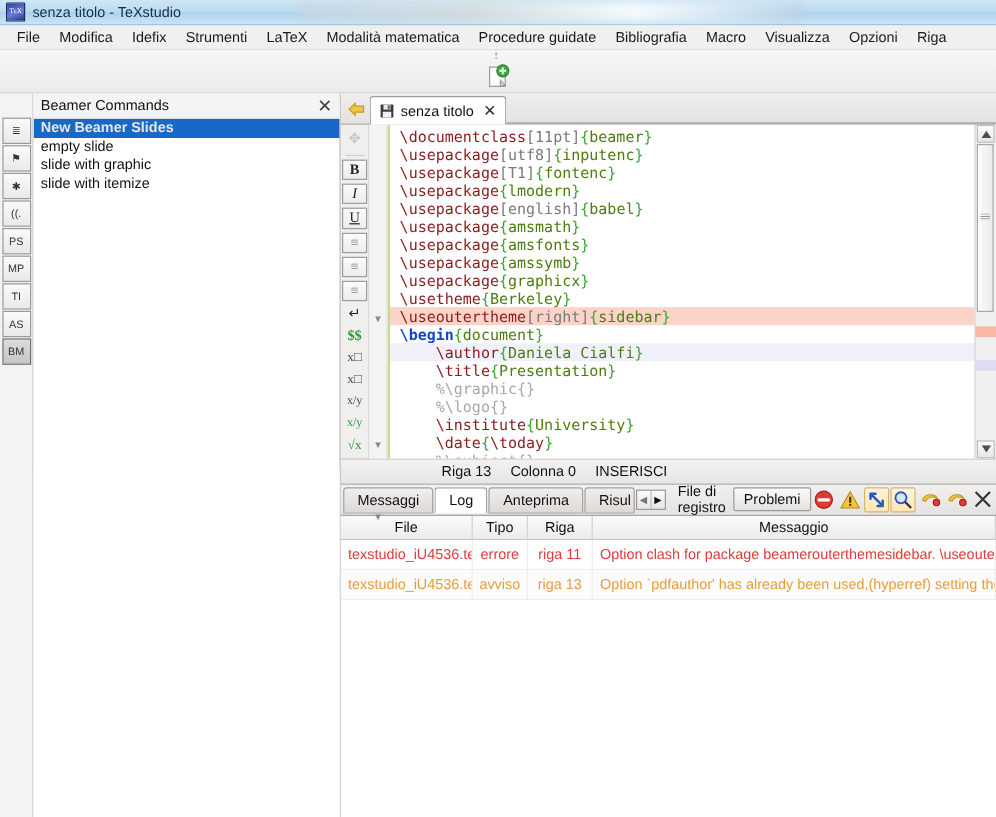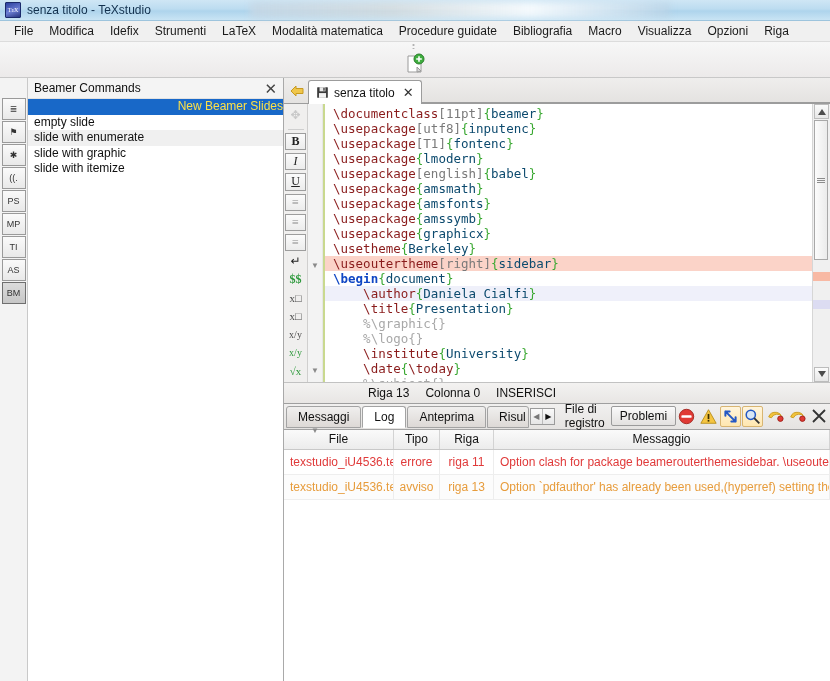--- a/index.html
+++ b/index.html
@@ -103,21 +103,21 @@
     height:21px;display:flex;align-items:center;justify-content:space-between;
     padding:0 4px 0 6px;background:#f4f4f4;box-sizing:border-box;
     font-size:12px;color:#101010;border-bottom:1px solid #e2e2e2;
   }
   .panel-close{font-size:15px;color:#444;line-height:1;cursor:default;padding:0 2px;}
   .panel-list{flex:1;overflow:hidden;padding-top:0px;}
   .pl-item{
     height:15.5px;line-height:15.5px;padding-left:6px;font-size:12px;color:#111;
     white-space:nowrap;cursor:default;
   }
-  .pl-item.header{background:#1868c8;color:#fde047;font-weight:normal;text-align:right;}
+  .pl-item.header{background:#1868c8;color:#e5e5e5;font-weight:bold;}
   .pl-item.hover{background:#f0f0f0;}
 
   
   .editor-area{flex:1;display:flex;flex-direction:column;min-width:0;background:#f2f1f0;}
   .tabbar{
     height:26px;display:flex;align-items:flex-end;
     background:linear-gradient(180deg,#efeeed,#e4e2e0);
     border-bottom:1px solid #9c9c9c;box-sizing:border-box;padding-left:2px;
   }
   .tab-nav{width:22px;height:24px;display:flex;align-items:center;justify-content:center;}
@@ -155,21 +155,21 @@
     font-family:"DejaVu Sans Mono","Liberation Mono",monospace;
     font-size:12.5px;line-height:15px;padding-top:2px;
     background:#ffffff;
     border-left:2px solid #c9d98f;
   }
   .cline{height:15px;white-space:pre;padding-left:8px;}
   .cline.err{background:#fbd3c8;}
   .cline.cursor{background:#eff0fa;}
   .k{color:#8a1c1c;}        
   .kb{color:#1047c4;font-weight:bold;} 
-  .g{color:#0c4a6e;margin-top:46px;}        
+  .g{color:#4d7c0f;margin-top:46px;}        
   .br{color:#3aa832;}       
   .opt{color:#7a7a7a;}      
   .cm{color:#a8a8a8;}       
   .pl{color:#111;}
 
   .vscroll{
     width:17px;flex:0 0 17px;background:#f0f0f0;border-left:1px solid #d6d6d6;
     display:flex;flex-direction:column;align-items:center;position:relative;
   }
   .vs-arrow{width:15px;height:15px;display:flex;align-items:center;justify-content:center;
@@ -435,21 +435,20 @@
     </div>
 
     <div class="panel">
       <div class="panel-head">
         <span>Beamer Commands</span>
         <span class="panel-close">✕</span>
       </div>
       <div class="panel-list">
         <div class="pl-item header">New Beamer Slides</div>
         <div class="pl-item">empty slide</div>
-        <div class="pl-item hover">slide with enumerate</div>
         <div class="pl-item">slide with graphic</div>
         <div class="pl-item">slide with itemize</div>
       </div>
       <div class="left-bottom-fill" style="flex:1;"></div>
     </div>
 
     <div class="editor-area">
 
       <div class="tabbar">
         <div class="tab-nav">

